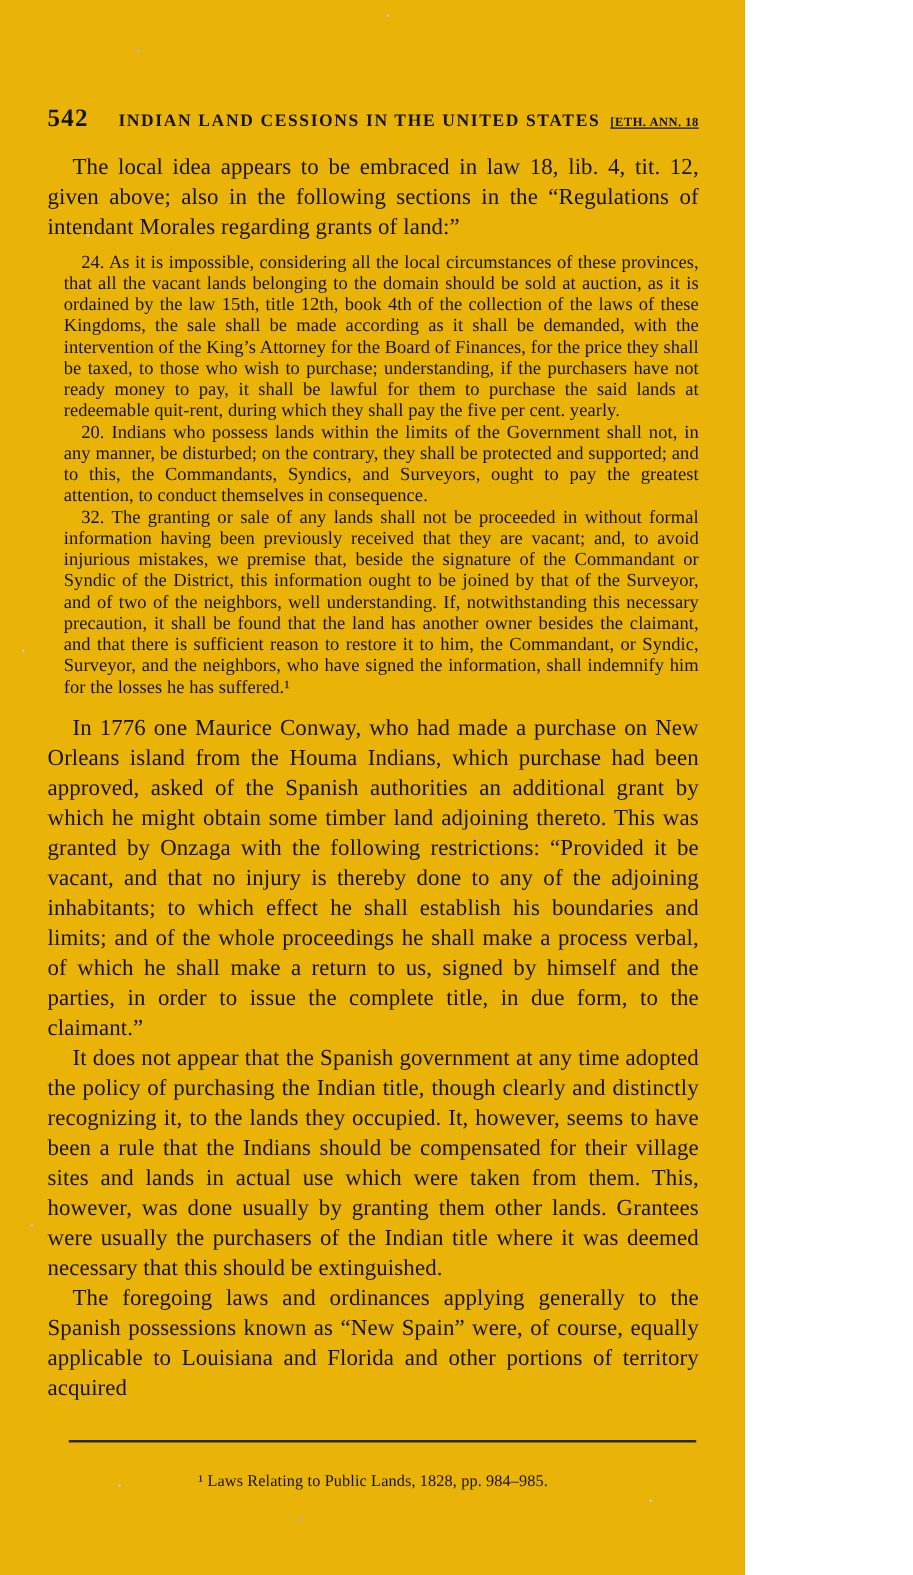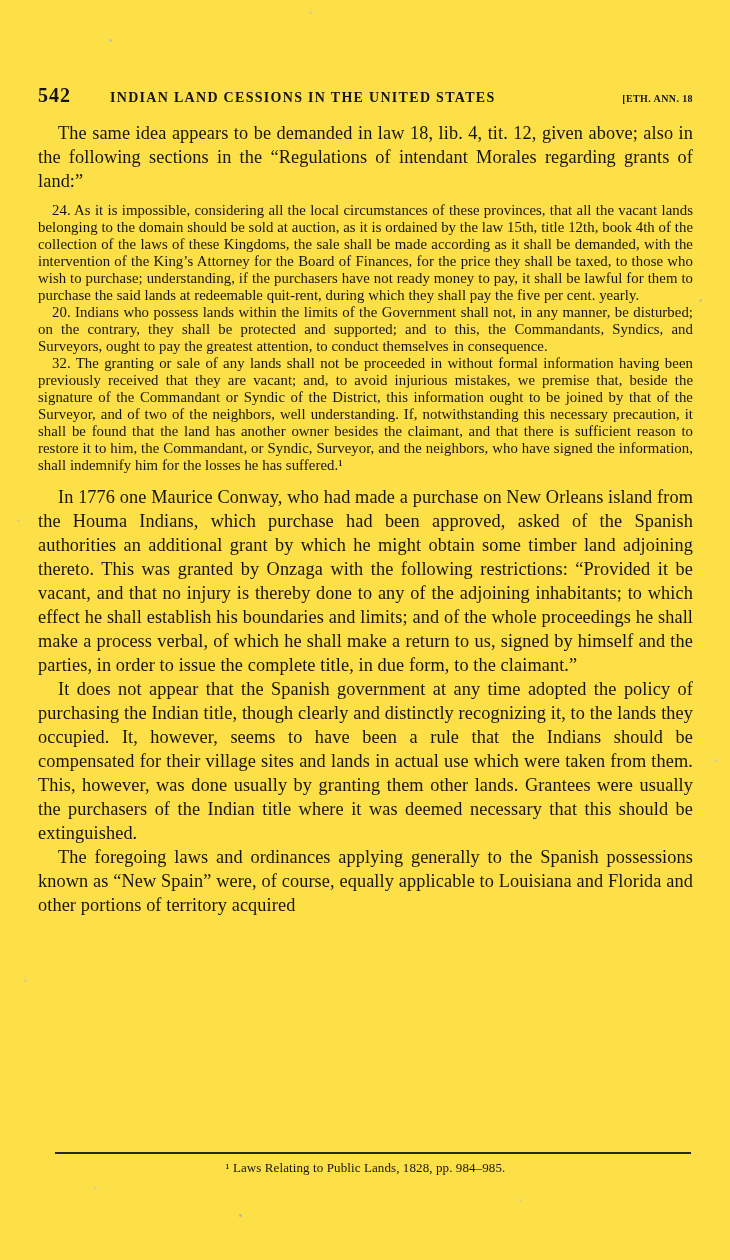--- a/index.html
+++ b/index.html
@@ -2,23 +2,23 @@
 <html><head>
 <meta charset="utf-8">
 <style>
   html, body {
     margin: 0;
     padding: 0;
     background: #ffffff;
   }
   .page {
     position: relative;
-    width: 730px;
+    width: 596px;
     height: 1260px;
-    background: #fde047;
+    background: #eab308;
     font-family: "Liberation Serif", "DejaVu Serif", serif;
     color: #161412;
     overflow: hidden;
     box-sizing: border-box;
   }
   .content {
     position: absolute;
     left: 38px;
     right: 37px;
     top: 84px;
@@ -41,54 +41,55 @@
     letter-spacing: 1.3px;
     white-space: nowrap;
   }
   .head-ann {
     width: 100px;
     text-align: right;
     font-size: 10px;
     font-weight: 700;
     letter-spacing: 0.4px;
     white-space: nowrap;
+    text-decoration: underline;
   }
   p {
     margin: 0;
     text-align: justify;
   }
   .para-body {
     font-size: 18.3px;
     line-height: 24px;
     text-indent: 20px;
     letter-spacing: 0.1px;
   }
   .small-block {
-    margin: 9px 0 11px 0;
+    margin: 9px 0 11px 13px;
   }
   .para-small {
     font-size: 14.8px;
     line-height: 17px;
     text-indent: 14px;
     letter-spacing: 0.05px;
   }
   .page-footer {
     position: absolute;
     left: 38px;
     right: 37px;
     top: 1152px;
   }
   .fn-rule {
     height: 2px;
     background: #2a2824;
     margin-left: 17px;
     margin-right: 2px;
   }
   .footnote {
-    margin-top: 6px;
+    margin-top: 23px;
     text-align: center;
     font-size: 13px;
     letter-spacing: 0.1px;
   }
   .speckles {
     position: absolute;
     top: 0; left: 0;
     width: 1px; height: 1px;
     background: transparent;
     box-shadow:
@@ -112,21 +113,21 @@
 
   <div class="content">
 
     <header class="running-head">
       <span class="pageno">542</span>
       <span class="head-title">INDIAN LAND CESSIONS IN THE UNITED STATES</span>
       <span class="head-ann">[ETH. ANN. 18</span>
     </header>
 
     <main>
-      <p class="para-body">The same idea appears to be demanded in law 18, lib. 4, tit. 12, given above; also in the following sections in the “Regulations of intendant Morales regarding grants of land:”</p>
+      <p class="para-body">The local idea appears to be embraced in law 18, lib. 4, tit. 12, given above; also in the following sections in the “Regulations of intendant Morales regarding grants of land:”</p>
 
       <div class="small-block">
         <p class="para-small">24. As it is impossible, considering all the local circumstances of these provinces, that all the vacant lands belonging to the domain should be sold at auction, as it is ordained by the law 15th, title 12th, book 4th of the collection of the laws of these Kingdoms, the sale shall be made according as it shall be demanded, with the intervention of the King’s Attorney for the Board of Finances, for the price they shall be taxed, to those who wish to purchase; understanding, if the purchasers have not ready money to pay, it shall be lawful for them to purchase the said lands at redeemable quit-rent, during which they shall pay the five per cent. yearly.</p>
         <p class="para-small">20. Indians who possess lands within the limits of the Government shall not, in any manner, be disturbed; on the contrary, they shall be protected and supported; and to this, the Commandants, Syndics, and Surveyors, ought to pay the greatest attention, to conduct themselves in consequence.</p>
         <p class="para-small">32. The granting or sale of any lands shall not be proceeded in without formal information having been previously received that they are vacant; and, to avoid injurious mistakes, we premise that, beside the signature of the Commandant or Syndic of the District, this information ought to be joined by that of the Surveyor, and of two of the neighbors, well understanding. If, notwithstanding this necessary precaution, it shall be found that the land has another owner besides the claimant, and that there is sufficient reason to restore it to him, the Commandant, or Syndic, Surveyor, and the neighbors, who have signed the information, shall indemnify him for the losses he has suffered.¹</p>
       </div>
 
       <p class="para-body">In 1776 one Maurice Conway, who had made a purchase on New Orleans island from the Houma Indians, which purchase had been approved, asked of the Spanish authorities an additional grant by which he might obtain some timber land adjoining thereto. This was granted by Onzaga with the following restrictions: “Provided it be vacant, and that no injury is thereby done to any of the adjoining inhabitants; to which effect he shall establish his boundaries and limits; and of the whole proceedings he shall make a process verbal, of which he shall make a return to us, signed by himself and the parties, in order to issue the complete title, in due form, to the claimant.”</p>
       <p class="para-body">It does not appear that the Spanish government at any time adopted the policy of purchasing the Indian title, though clearly and distinctly recognizing it, to the lands they occupied. It, however, seems to have been a rule that the Indians should be compensated for their village sites and lands in actual use which were taken from them. This, however, was done usually by granting them other lands. Grantees were usually the purchasers of the Indian title where it was deemed necessary that this should be extinguished.</p>
       <p class="para-body">The foregoing laws and ordinances applying generally to the Spanish possessions known as “New Spain” were, of course, equally applicable to Louisiana and Florida and other portions of territory acquired</p>

